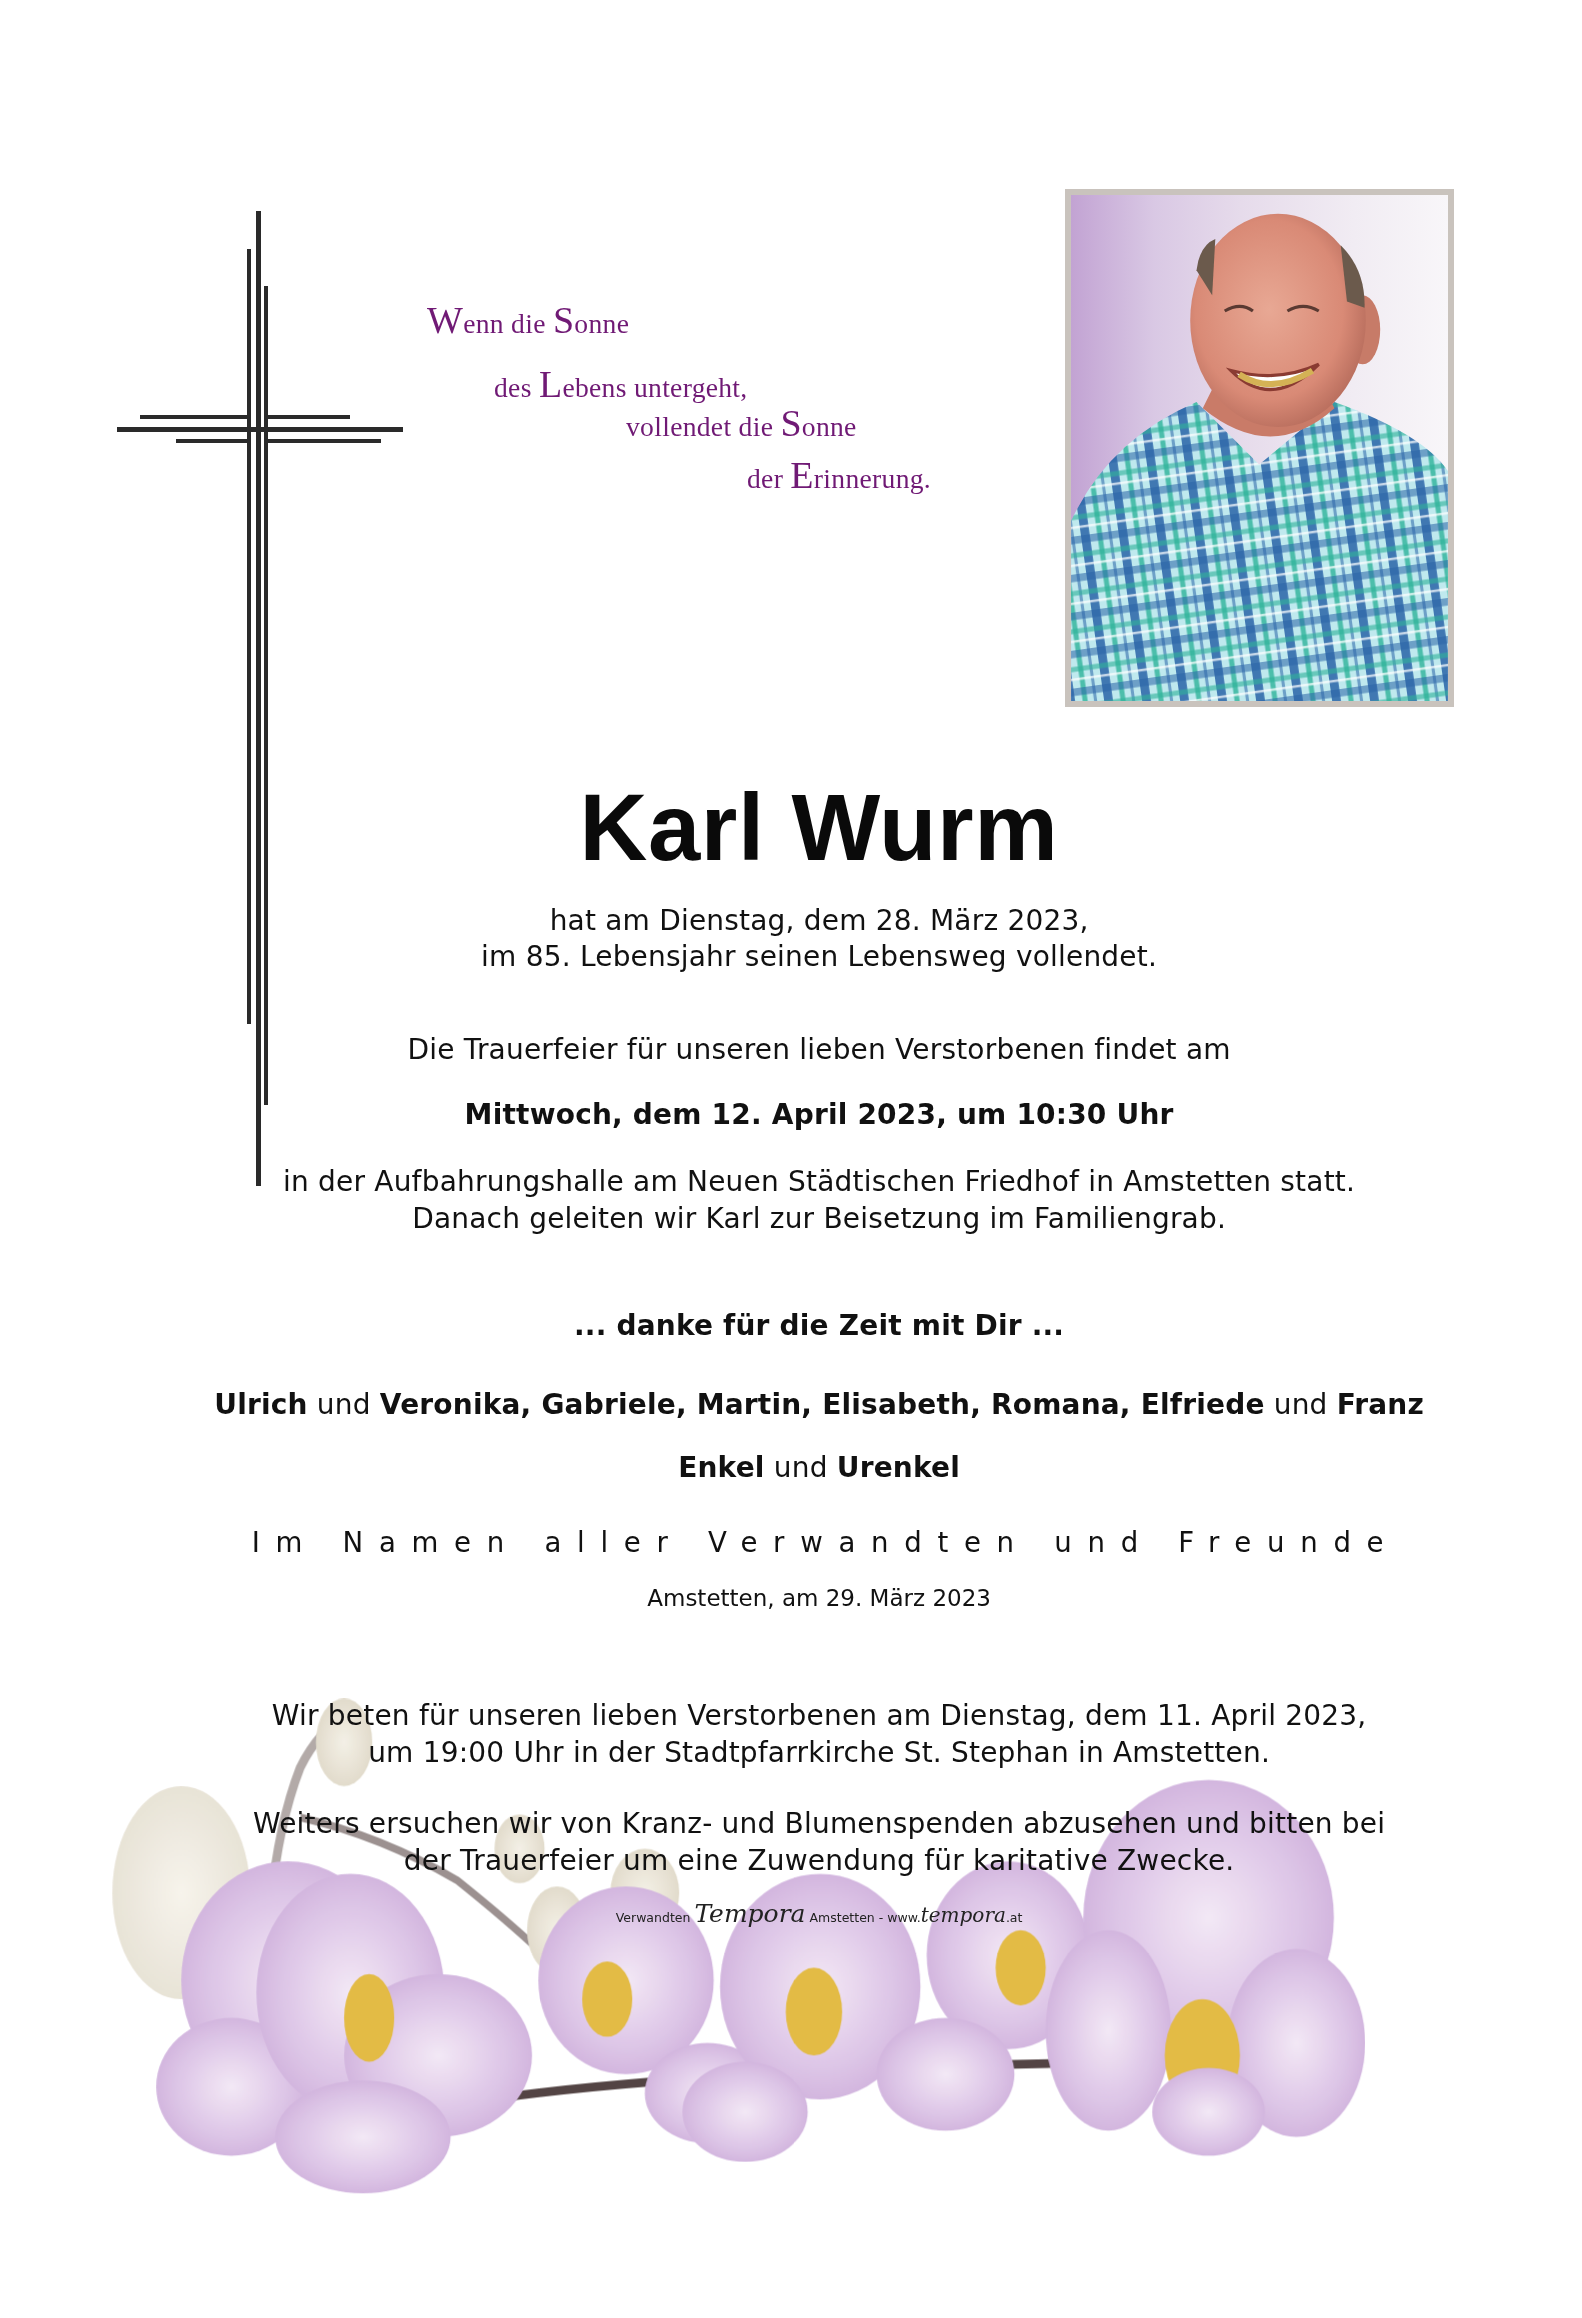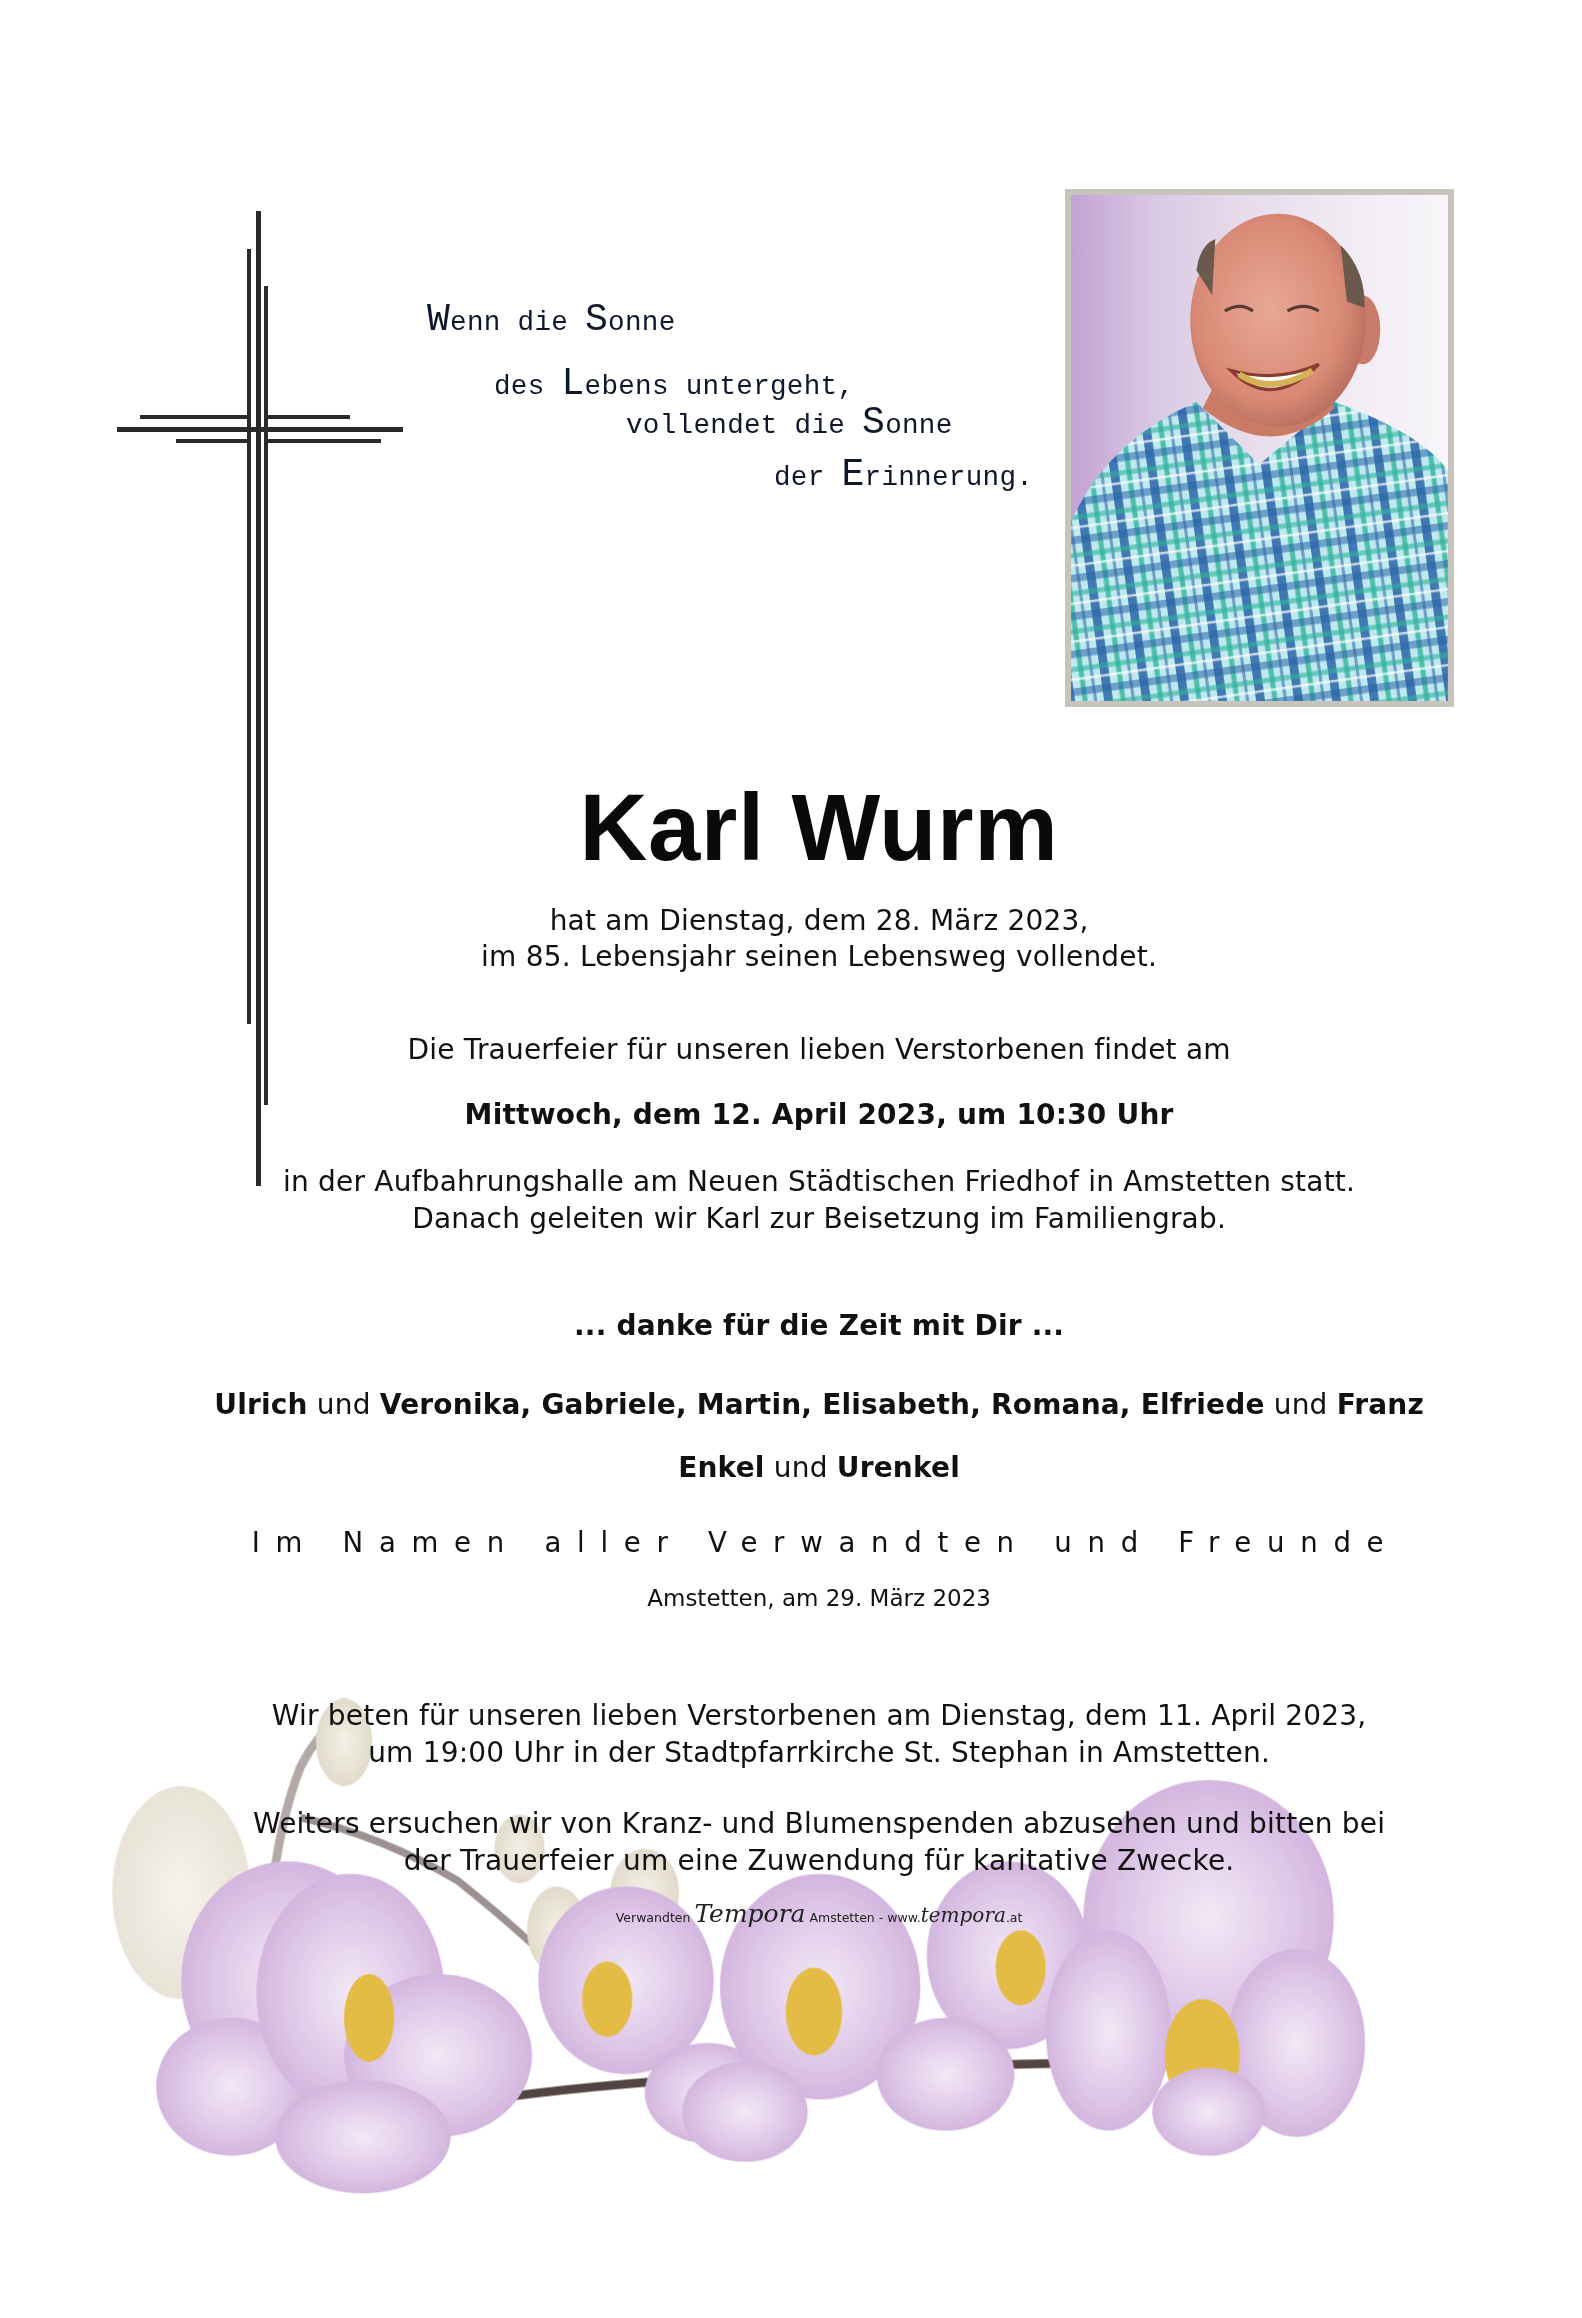--- a/index.html
+++ b/index.html
@@ -2,22 +2,22 @@
 <html style="font-size:10px"><head>
 <meta charset="utf-8">
 <style>
   html, body { margin: 0; padding: 0; background: #ffffff; }
   body { width: 1583px; height: 2319px; position: relative; overflow: hidden;
          font-family: "DejaVu Sans", sans-serif; color: #111; }
   .abs { position: absolute; }
   .bar { position: absolute; background: #2a2a2a; }
 
   
-  .poem-line { position: absolute; font-family: Liberation Mono, monospace; font-size: 27.6px;
-               letter-spacing: 0.3px; white-space: nowrap; color: #0f172a; line-height: 1; }
+  .poem-line { position: absolute; font-family: Liberation Serif, serif; font-size: 27.6px;
+               letter-spacing: 0.3px; white-space: nowrap; color: #701a75; line-height: 1; }
   .poem-line .cap { font-size: 38px; }
 
   
   .photo-frame { position: absolute; left: 1065px; top: 189px; width: 377px; height: 506px;
                  border: 6.9px solid #c9c3bd; overflow: hidden;
                  background: linear-gradient(90deg, #c2a3d3 0%, #d9c8e4 22%, #e6dbeb 45%, #f1ecf3 75%, #f8f6f9 100%); }
 
   
   .ctr { position: absolute; left: 0; width: 1583px; text-align: center; white-space: nowrap; line-height: 1; }
   .body-text { font-size: 28px; color: #111; letter-spacing: 0.2px; }
@@ -51,21 +51,21 @@
 <div>
   <div class="poem-line" style="left:427px;top:301px;">
     <span class="cap">W</span><span>enn die </span><span class="cap">S</span><span>onne</span>
   </div>
   <div class="poem-line" style="left:494px;top:353px;margin-top:12px;">
     <span>des </span><span class="cap">L</span><span>ebens untergeht,</span>
   </div>
   <div class="poem-line" style="left:626px;top:404px;">
     <span>vollendet die </span><span class="cap">S</span><span>onne</span>
   </div>
-  <div class="poem-line" style="left:747px;top:456px;margin-left:27px;">
+  <div class="poem-line" style="left:747px;top:456px;">
     <span>der </span><span class="cap">E</span><span>rinnerung.</span>
   </div>
 </div>
 
 <div class="photo-frame" aria-label="Portrait of Karl Wurm smiling, wearing a blue and green checked shirt">
   <svg width="377" height="506" viewBox="0 0 601 807">
     <defs>
       <pattern id="plaid" width="60" height="60" patternUnits="userSpaceOnUse" patternTransform="rotate(-8)">
         <rect width="60" height="60" fill="#bfe9ee"></rect>
         <rect x="0" y="0" width="14" height="60" fill="#2a64a8" opacity="0.85"></rect>

